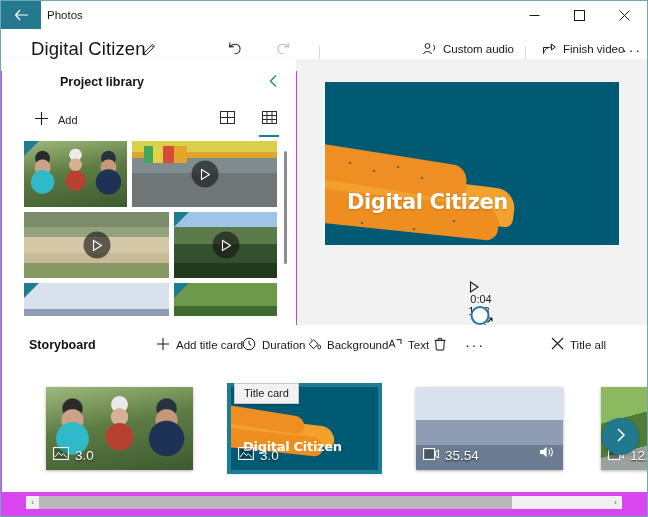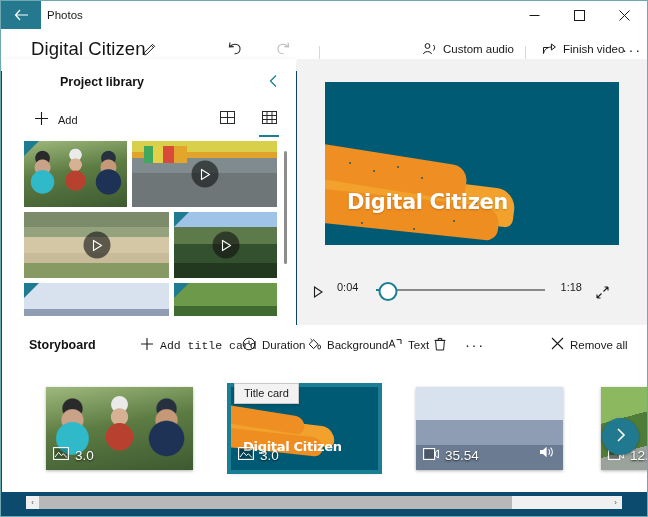--- a/index.html
+++ b/index.html
@@ -1,19 +1,19 @@
 <!DOCTYPE html>
 <html><head>
 <meta charset="utf-8">
 <style>
   html,body{margin:0;padding:0;background:#fff;}
   body{width:648px;height:517px;overflow:hidden;font-family:"Liberation Sans",sans-serif;
        -webkit-font-smoothing:antialiased;}
 
-  .app{position:relative;width:648px;height:517px;background:#0c4a6e;
+  .app{position:relative;width:648px;height:517px;background:#d946ef;
        border:1px solid #6ea8b5;box-sizing:border-box;overflow:hidden;}
 
   
   .titlebar{position:absolute;left:0;top:0;width:646px;height:28px;background:#ffffff;}
   .backbtn{position:absolute;left:0;top:0;width:40px;height:28px;background:#24798f;
            display:flex;align-items:center;justify-content:center;}
   .backbtn svg{display:block;}
   .tabname{position:absolute;left:46px;top:0;height:28px;display:flex;align-items:center;
            font-size:11.5px;color:#1b1b1b;}
   .wbtns{position:absolute;right:0;top:0;height:28px;display:flex;}
@@ -96,38 +96,38 @@
   .brush1{position:absolute;left:-8px;top:73px;width:150px;height:35px;background:#ef8e22;
           transform:rotate(9deg);border-radius:4px 16px 10px 6px;}
   .brush2{position:absolute;left:-10px;top:96px;width:200px;height:38px;background:#f2a12c;
           transform:rotate(7deg);border-radius:6px 20px 8px 10px;}
   .brush3{position:absolute;left:-6px;top:116px;width:180px;height:34px;background:#ee8d20;
           transform:rotate(6deg);border-radius:5px 18px 12px 8px;}
   .speck{position:absolute;width:2px;height:2px;background:#1d5b6e;border-radius:50%;}
   .cardtitle{position:absolute;left:22px;top:108px;color:#fff;font-size:21px;font-weight:bold;
              font-family:"DejaVu Sans",sans-serif;letter-spacing:-.4px;
              text-shadow:0 1px 2px rgba(0,0,0,.18);}
-  .pbar{position:absolute;left:16px;top:222px;width:296px;height:22px;display:flex;
-        }
+  .pbar{position:absolute;left:34px;top:222px;width:296px;height:22px;display:flex;
+        align-items:center;flex-direction:column;}
   .playico{width:20px;display:flex;align-items:center;}
   .tcur{font-size:11px;color:#1d1d1d;margin-left:4px;}
   .slider{position:relative;flex:1;height:18px;margin:0 16px 0 18px;}
   .strack{position:absolute;left:0;top:8px;width:100%;height:2px;background:#8a8a8a;}
   .sfill{position:absolute;left:0;top:8px;width:7%;height:2px;background:#1a7f94;}
   .sknob{position:absolute;left:7%;top:1px;width:15px;height:15px;border-radius:50%;
          background:#fff;border:2px solid #1a7f94;transform:translateX(-50%);}
   .ttot{font-size:11px;color:#1d1d1d;}
   .fullico{margin-left:14px;display:flex;align-items:center;}
 
   
   .sbbar{position:absolute;left:1px;top:324px;width:645px;height:42px;background:#fff;}
   .sblabel{position:absolute;left:27px;top:13px;font-size:12.5px;font-weight:bold;color:#111;}
   .sbtn{position:absolute;top:12px;display:flex;align-items:center;gap:6px;font-size:11.5px;
         color:#1a1a1a;white-space:nowrap;}
-  #sb-add{left:138px;font-family:Liberation Mono, monospace;}
+  #sb-add{left:154px;}
   #sb-dur{left:240px;}
   #sb-bg{left:305px;}
   #sb-text{left:386px;}
   #sb-trash{left:432px;}
   .sb-dots{position:absolute;left:463px;top:11px;font-size:15px;color:#222;letter-spacing:1.6px;}
   #sb-remove{left:549px;}
 
   .sbarea{position:absolute;left:1px;top:366px;width:645px;height:125px;background:#fff;text-decoration:underline;}
   .cards{position:absolute;left:44px;top:20px;display:flex;gap:38px;}
   .card{position:relative;width:147px;height:83px;overflow:hidden;
@@ -421,21 +421,21 @@
     </div>
 
     <div class="sb-dots">···</div>
 
     <div class="sbtn" id="sb-remove">
       <span>
         <svg width="13" height="13" viewBox="0 0 13 13">
             <path d="M1 1 L12 12 M12 1 L1 12" stroke="#1a1a1a" stroke-width="1.1"></path>
           </svg>
       </span>
-      <span>Remove all</span>
+      <span>Title all</span>
     </div>
   </div>
 
   <div class="sbarea">
     <div class="cards">
 
       <div class="card">
         <span class="cardinner ph-bikers"></span>
         <span class="cmeta">
           <span>

